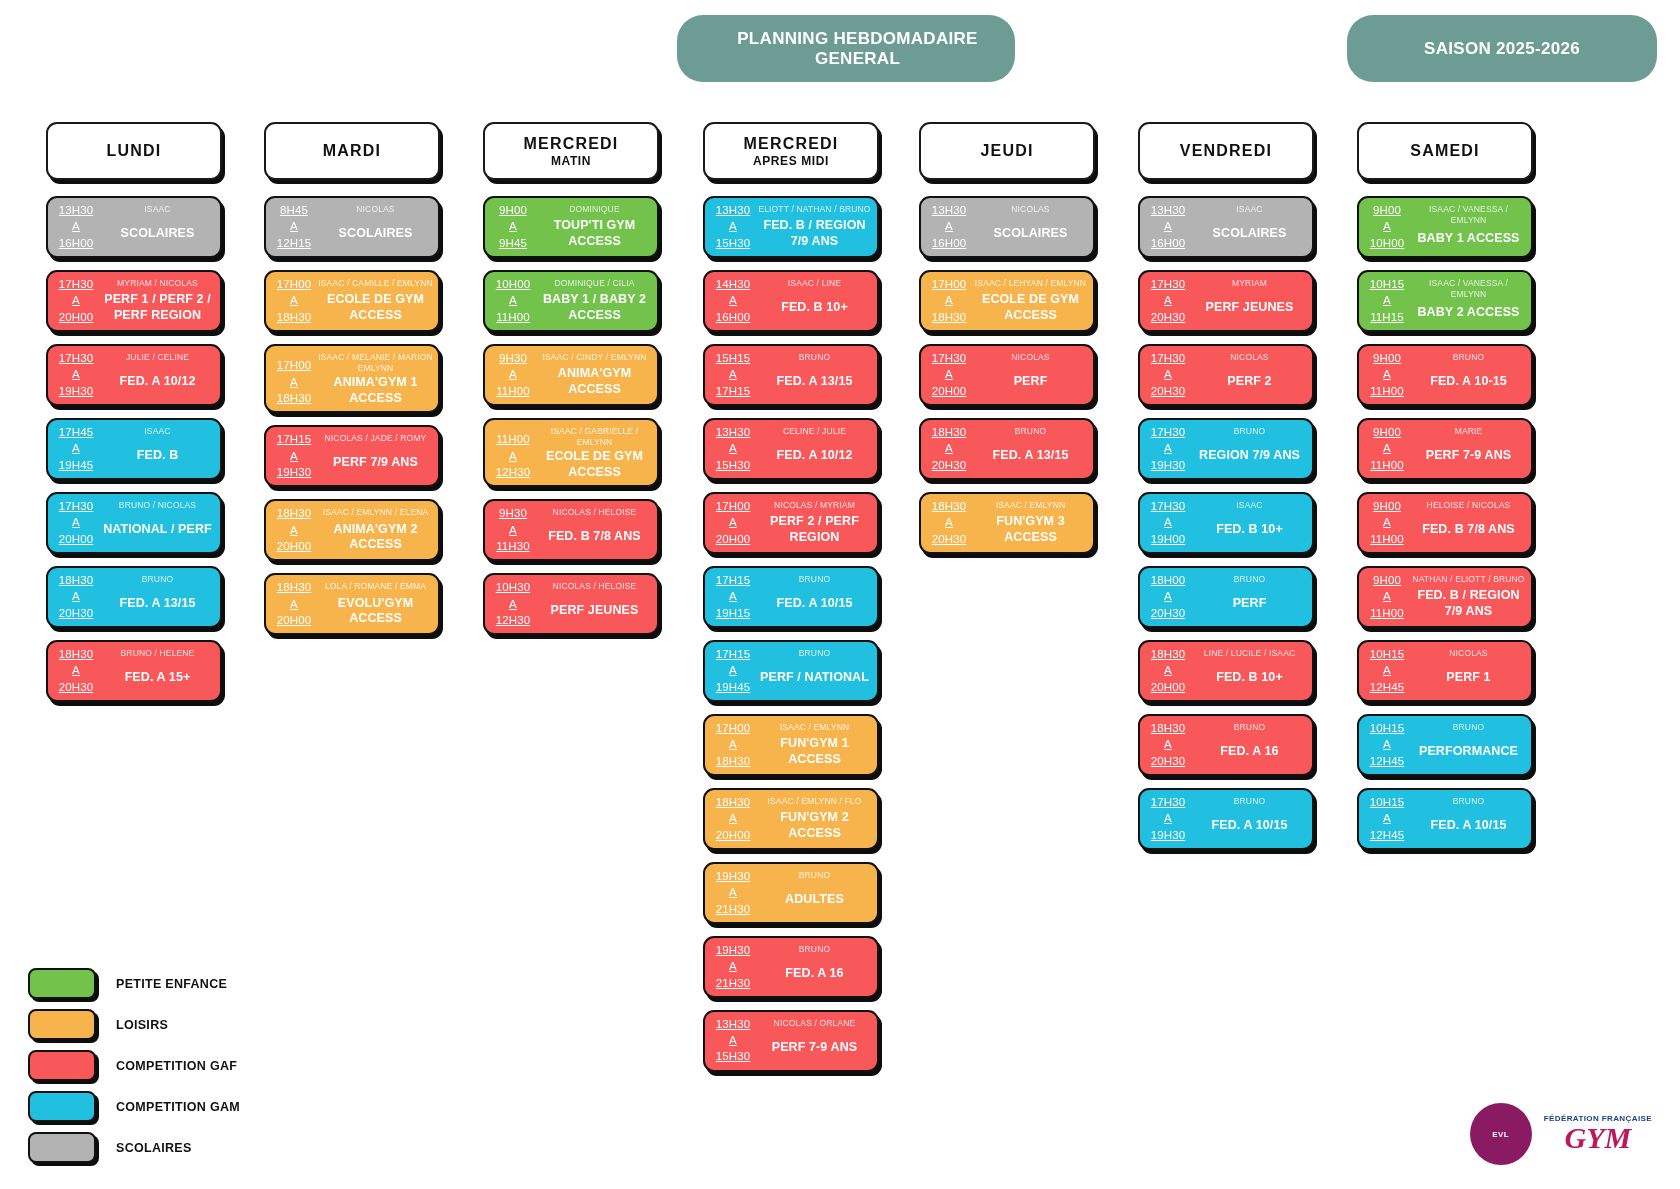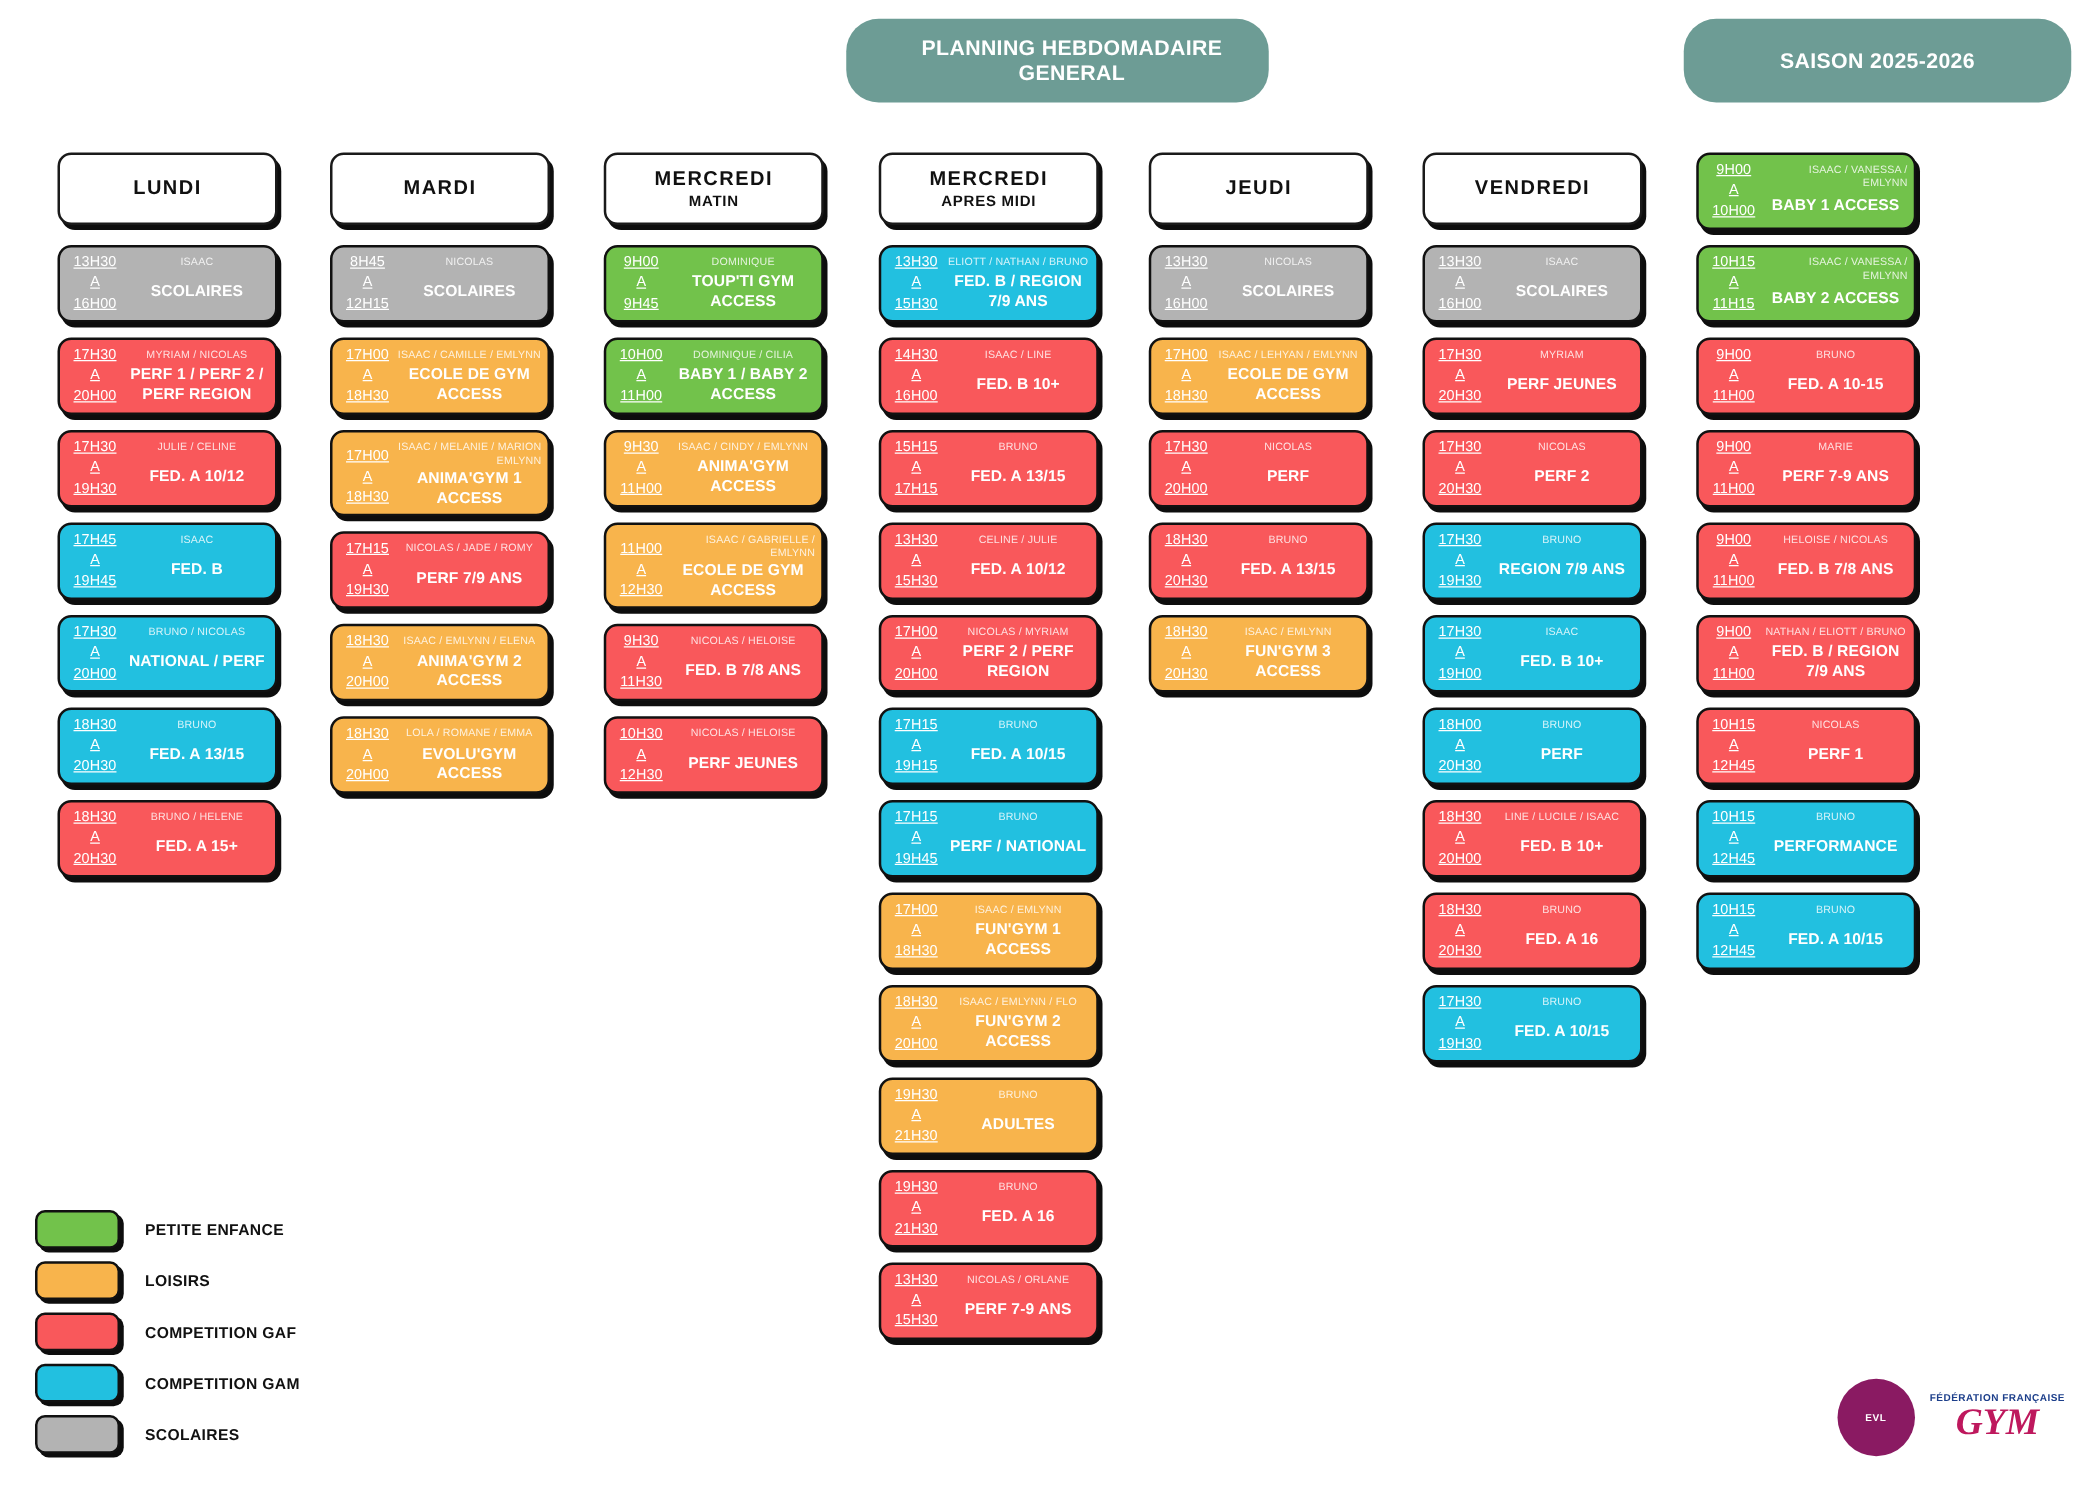--- a/index.html
+++ b/index.html
@@ -105,21 +105,21 @@
     display: flex;
     flex-direction: column;
     align-items: center;
     justify-content: flex-start;
     padding-top: 2px;
   }
   .card .coach {
     color: rgba(255,255,255,.82);
     font-size: 8.5px;
     line-height: 1.25;
-    text-align: right;
+    text-align: center;
     letter-spacing: .15px;
     margin-bottom: 2px;
     max-width: 122px;
   }
   .card .title {
     color: #ffffff;
     font-size: 12.5px;
     font-weight: bold;
     text-align: center;
     line-height: 1.25;
@@ -728,20 +728,23 @@
             <span>A</span>
             <span>19H30</span>
           </div>
           <div class="body">
             <div class="coach">BRUNO</div>
             <div class="title">FED. A 10/15</div>
           </div>
         </div>
       </div>
       <div class="col" style="left: 1357px;">
+        <div class="day-header">
+          <div class="d-main">SAMEDI</div>
+        </div>
         <div class="card cat-petite">
           <div class="hours">
             <span>9H00</span>
             <span>A</span>
             <span>10H00</span>
           </div>
           <div class="body">
             <div class="coach">ISAAC / VANESSA / EMLYNN</div>
             <div class="title">BABY 1 ACCESS</div>
           </div>

